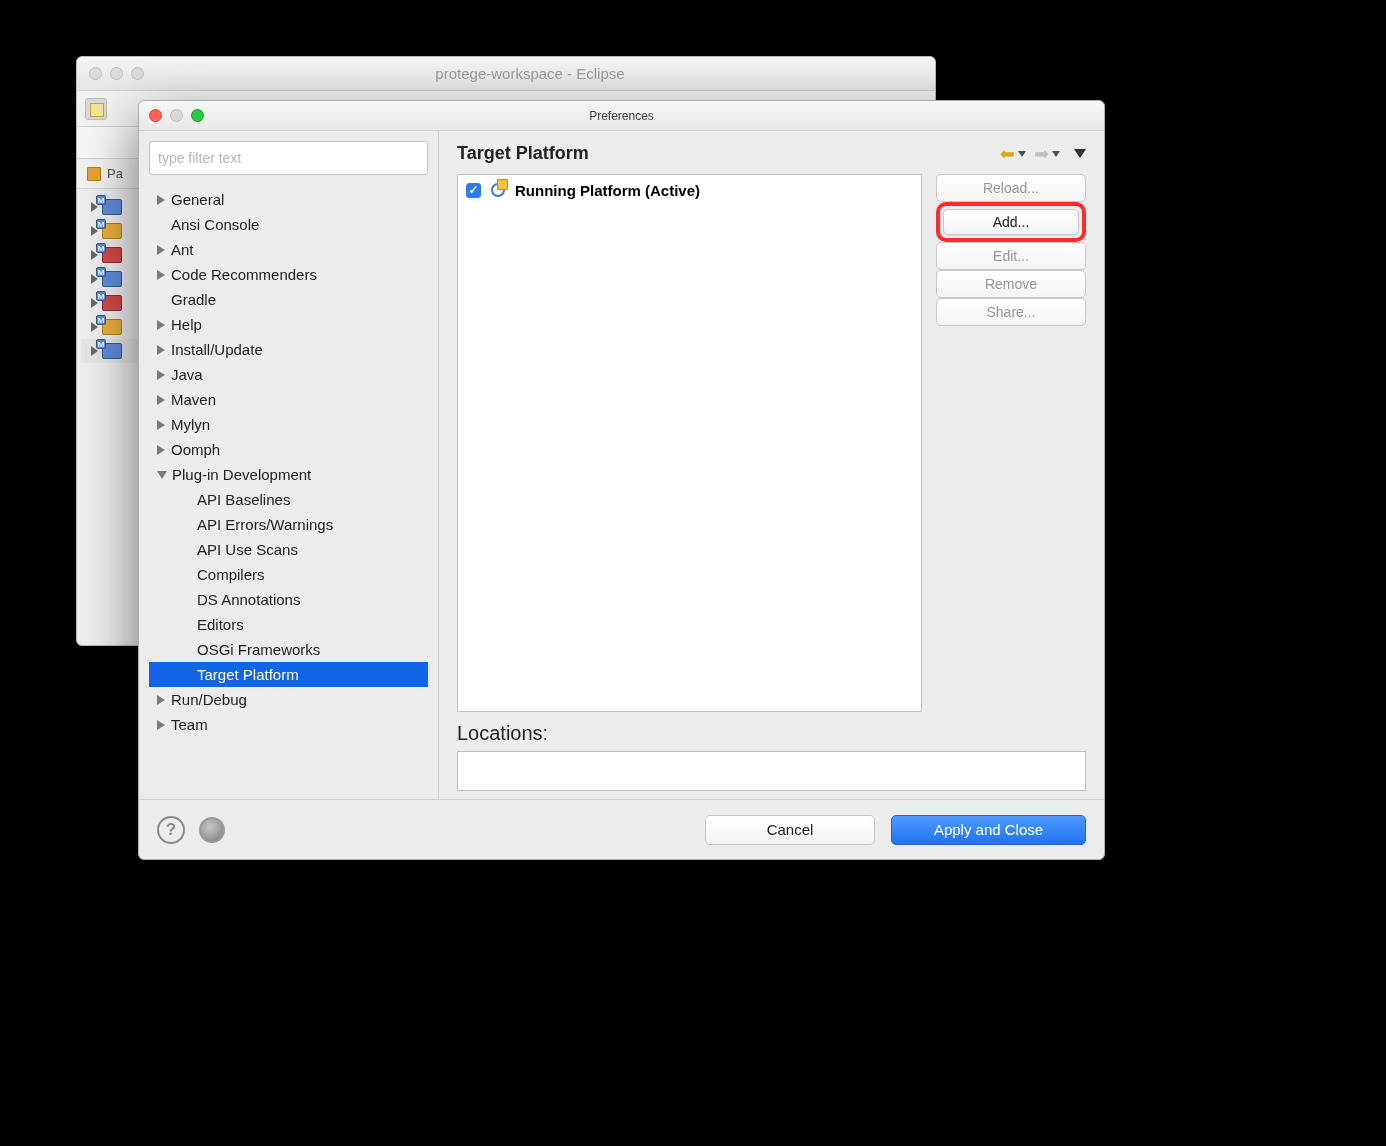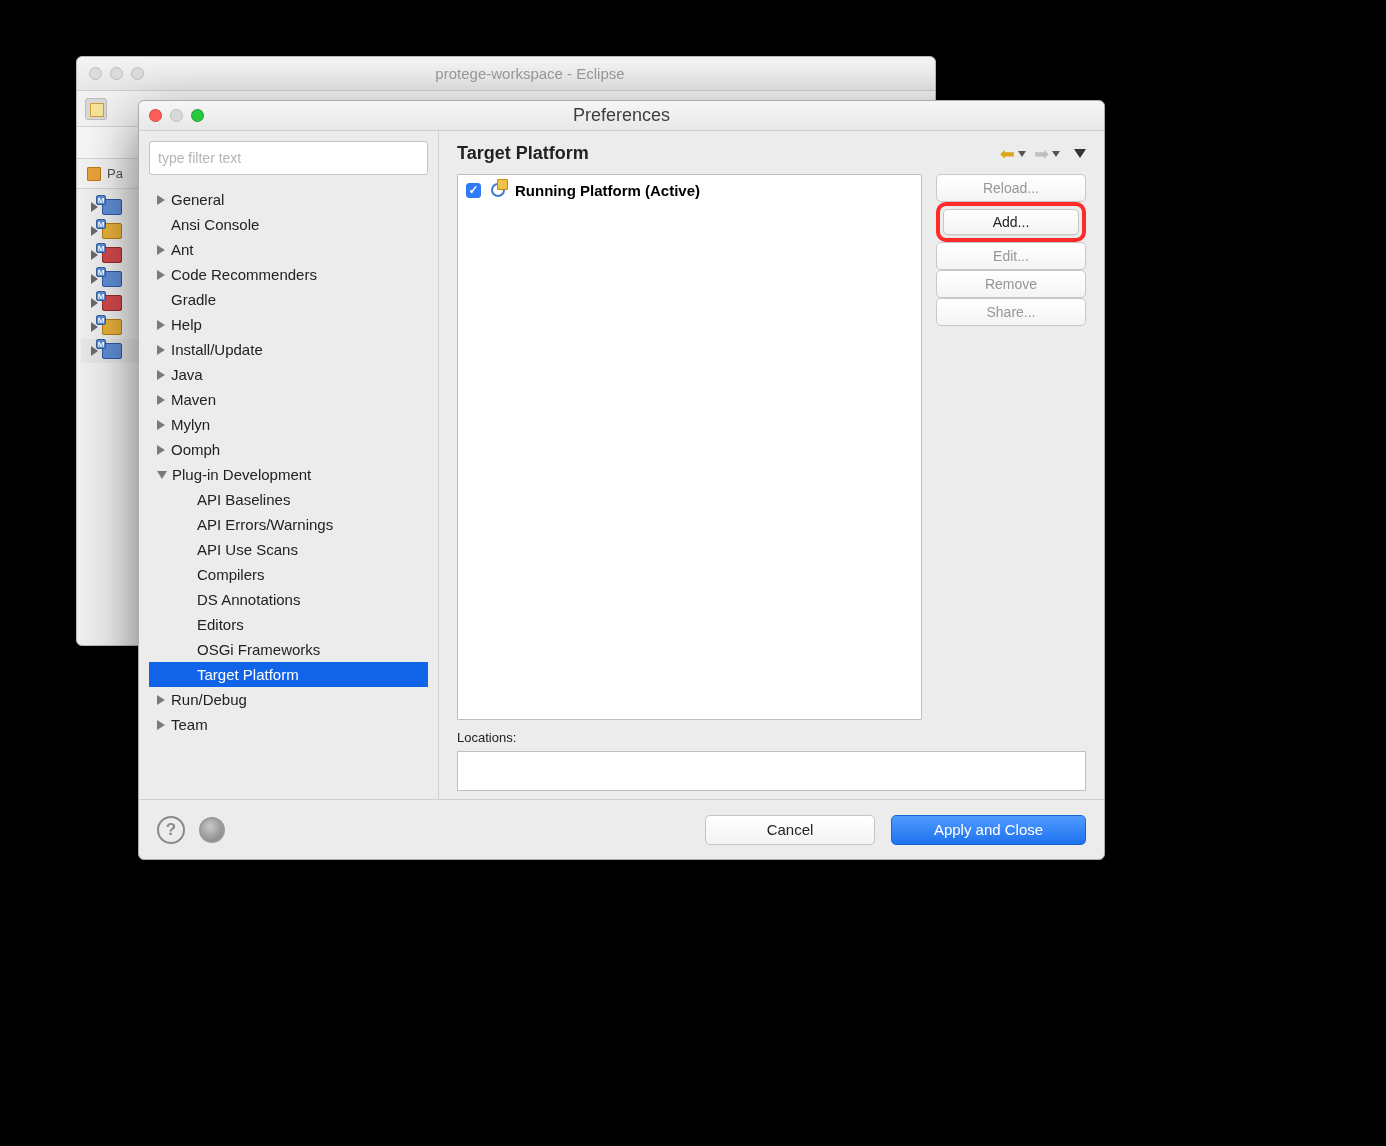--- a/index.html
+++ b/index.html
@@ -84,21 +84,21 @@
   border-radius: 6px 6px 0 0;
   display: flex;
   align-items: center;
   padding-left: 10px;
   position: relative;
 }
 .dot { width: 13px; height: 13px; border-radius: 50%; margin-right: 8px; border: 0.5px solid rgba(0,0,0,.2); }
 .dot.red { background: #ff5f57; }
 .dot.gray { background: #d9d9d9; border-color:#bdbdbd; }
 .dot.green { background: #28c840; }
-.pref-title { position:absolute; left:0; right:0; text-align:center; font-size:18px; color:#404040; font-weight:500; }
+.pref-title { position:absolute; left:0; right:0; text-align:center; font-size:12px; color:#404040; font-weight:500; }
 
 .pref-body { flex:1; display:flex; min-height:0; }
 
 
 .nav {
   width: 300px;
   border-right: 1px solid #d0d0d0;
   background: #ececec;
   display:flex; flex-direction:column;
   padding: 10px 10px 6px 10px;
@@ -185,21 +185,21 @@
   cursor:default;
 }
 .mac-btn.enabled { color:#222; box-shadow: 0 1px 0 rgba(0,0,0,.06); }
 .add-highlight {
   border: 4px solid #ff2b2b;
   border-radius: 10px;
   padding: 3px;
 }
 .add-highlight .mac-btn { height: 26px; }
 
-.sect-label { font-size:13px; color:#222; margin-top:10px; }
+.sect-label { font-size:20px; color:#222; margin-top:10px; }
 .locations-box {
   margin-top:6px;
   height: 40px;
   background:#fff;
   border:1px solid #c0c0c0;
 }
 
 
 .footer {
   border-top: 1px solid #d0d0d0;

